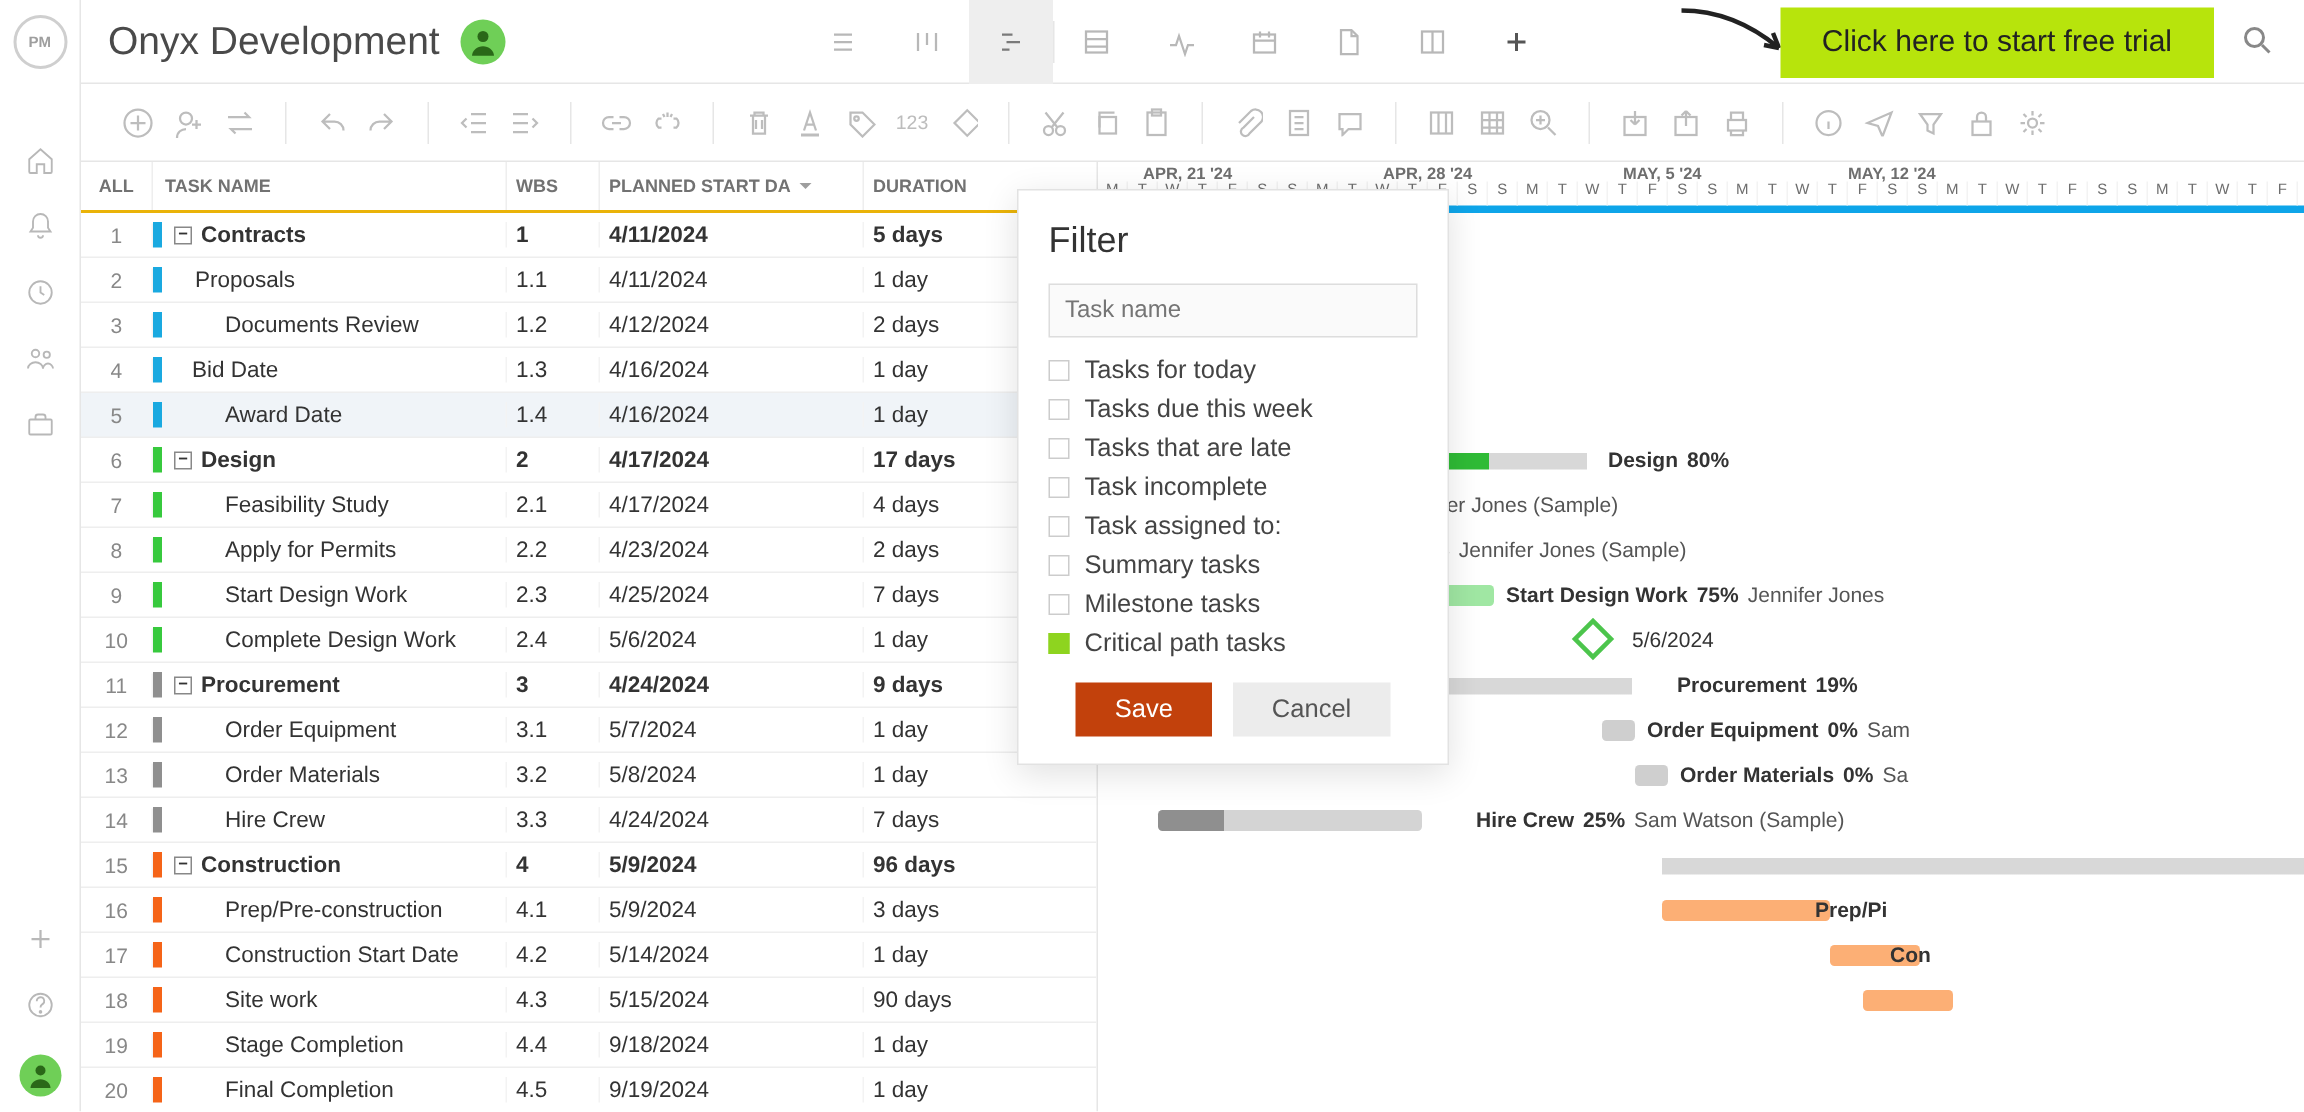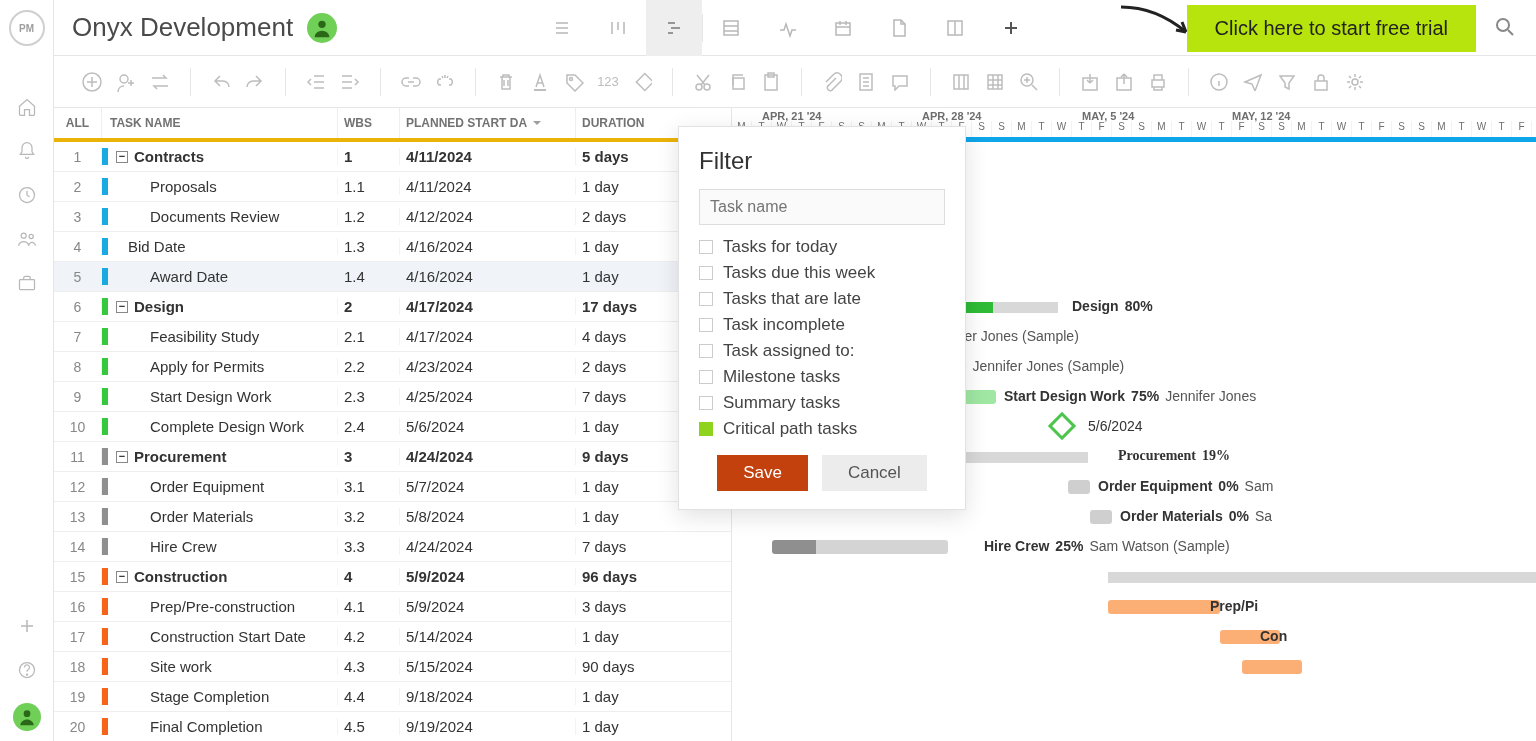--- a/index.html
+++ b/index.html
@@ -26,21 +26,21 @@
   .search-top { color:#888;cursor:pointer; margin-left:18px;}
   
   .toolbar { height:52px;display:flex;align-items:center;padding:0 24px;border-bottom:1px solid #e6e6e6;gap:6px;}
   .tool-icon { width:28px;height:28px;display:flex;align-items:center;justify-content:center;color:#bdbdbd;cursor:pointer;}
   .tool-sep { width:1px;height:28px;background:#e6e6e6;margin:0 10px;}
   .tool-num { font-size:13px;color:#bdbdbd;}
   
   .work { flex:1; display:flex; min-height:0;}
   
   .grid-side { width:678px; border-right:1px solid #e6e6e6; display:flex; flex-direction:column; min-height:0;}
-  .grid-header { display:flex;height:34px;border-bottom:4px solid #eab308;font-size:12px;font-weight:700;color:#727272;}
+  .grid-header { display:flex;height:34px;border-bottom:2px solid #eab308;font-size:12px;font-weight:700;color:#727272;}
   .gh-all { width:48px;display:flex;align-items:center;justify-content:center;border-right:1px solid #eee;}
   .gh-name { width:236px;display:flex;align-items:center;padding-left:8px;border-right:1px solid #eee;}
   .gh-wbs { width:62px;display:flex;align-items:center;padding-left:6px;border-right:1px solid #eee;}
   .gh-date { width:176px;display:flex;align-items:center;padding-left:6px;border-right:1px solid #eee;}
   .gh-date svg{margin-left:4px;color:#9e9e9e;}
   .gh-dur { flex:1;display:flex;align-items:center;padding-left:6px;}
   .grid-body { flex:1; overflow:hidden;}
   .grid-row { display:flex;height:30px;border-bottom:1px solid #eee;align-items:center;font-size:15px;color:#333;}
   .grid-row.summary { font-weight:700; }
   .grid-row.highlight { background:#f0f4f8; }
@@ -423,21 +423,21 @@
                 </span>
               </div>
               <div class="gr-wbs">1</div>
               <div class="gr-date">4/11/2024</div>
               <div class="gr-dur">5 days</div>
             </div>
             <div class="grid-row">
               <div class="gr-num">2</div>
               <div class="gr-name">
                 <span class="rowcolor" style="background:#1aa9e0"></span>
-                <span style="padding-left:48px;display:flex;align-items:center;">
+                <span style="padding-left:28px;display:flex;align-items:center;">
                   <span>Proposals</span>
                 </span>
               </div>
               <div class="gr-wbs">1.1</div>
               <div class="gr-date">4/11/2024</div>
               <div class="gr-dur">1 day</div>
             </div>
             <div class="grid-row">
               <div class="gr-num">3</div>
               <div class="gr-name">
@@ -739,21 +739,21 @@
             <div class="gantt-bar-row">
               <div class="gantt-bar" style="left: 60px; width: 204px; background: linear-gradient(to right, rgb(54, 201, 60) 0%, rgb(54, 201, 60) 75%, rgb(160, 231, 163) 75%, rgb(160, 231, 163) 100%);"></div>
               <div class="gantt-label" style="left: 272px;"><span style="font-weight:700">Start Design Work</span><span class="pct" style="font-weight:700">75%</span><span class="assignee">Jennifer Jones</span></div>
             </div>
             <div class="gantt-bar-row">
               <div class="milestone" style="left: 320px;"></div>
               <div class="gantt-label" style="left: 356px;"><span>5/6/2024</span></div>
             </div>
             <div class="gantt-bar-row">
               <div class="gantt-sum-bar" style="left: 40px; width: 316px; background: linear-gradient(to right, rgb(143, 143, 143) 0%, rgb(143, 143, 143) 19%, rgb(216, 216, 216) 19%, rgb(216, 216, 216) 100%);"></div>
-              <div class="gantt-label" style="left: 386px; font-family: Liberation Serif, serif;"><span style="font-weight:700">Procurement</span><span class="pct" style="font-weight:700">19%</span></div>
+              <div class="gantt-label" style="left: 386px;"><span style="font-weight:700">Procurement</span><span class="pct" style="font-weight:700">19%</span></div>
             </div>
             <div class="gantt-bar-row">
               <div class="gantt-bar" style="left: 336px; width: 22px; background: linear-gradient(to right, rgb(207, 207, 207) 0%, rgb(207, 207, 207) 0%, rgb(207, 207, 207) 0%, rgb(207, 207, 207) 100%);"></div>
               <div class="gantt-label" style="left: 366px;"><span style="font-weight:700">Order Equipment</span><span class="pct" style="font-weight:700">0%</span><span class="assignee">Sam</span></div>
             </div>
             <div class="gantt-bar-row">
               <div class="gantt-bar" style="left: 358px; width: 22px; background: linear-gradient(to right, rgb(207, 207, 207) 0%, rgb(207, 207, 207) 0%, rgb(207, 207, 207) 0%, rgb(207, 207, 207) 100%);"></div>
               <div class="gantt-label" style="left: 388px;"><span style="font-weight:700">Order Materials</span><span class="pct" style="font-weight:700">0%</span><span class="assignee">Sa</span></div>
             </div>
             <div class="gantt-bar-row">
@@ -802,25 +802,25 @@
       <div class="filter-opt">
         <span class="filter-check"></span>
         <span>Task incomplete</span>
       </div>
       <div class="filter-opt">
         <span class="filter-check"></span>
         <span>Task assigned to:</span>
       </div>
       <div class="filter-opt">
         <span class="filter-check"></span>
-        <span>Milestone tasks</span>
+        <span>Summary tasks</span>
       </div>
       <div class="filter-opt">
         <span class="filter-check"></span>
-        <span>Summary tasks</span>
+        <span>Milestone tasks</span>
       </div>
       <div class="filter-opt">
         <span class="filter-check checked"></span>
         <span>Critical path tasks</span>
       </div>
     </div>
   <div class="filter-btns">
     <button class="btn-save">Save</button>
     <button class="btn-cancel">Cancel</button>
   </div>

